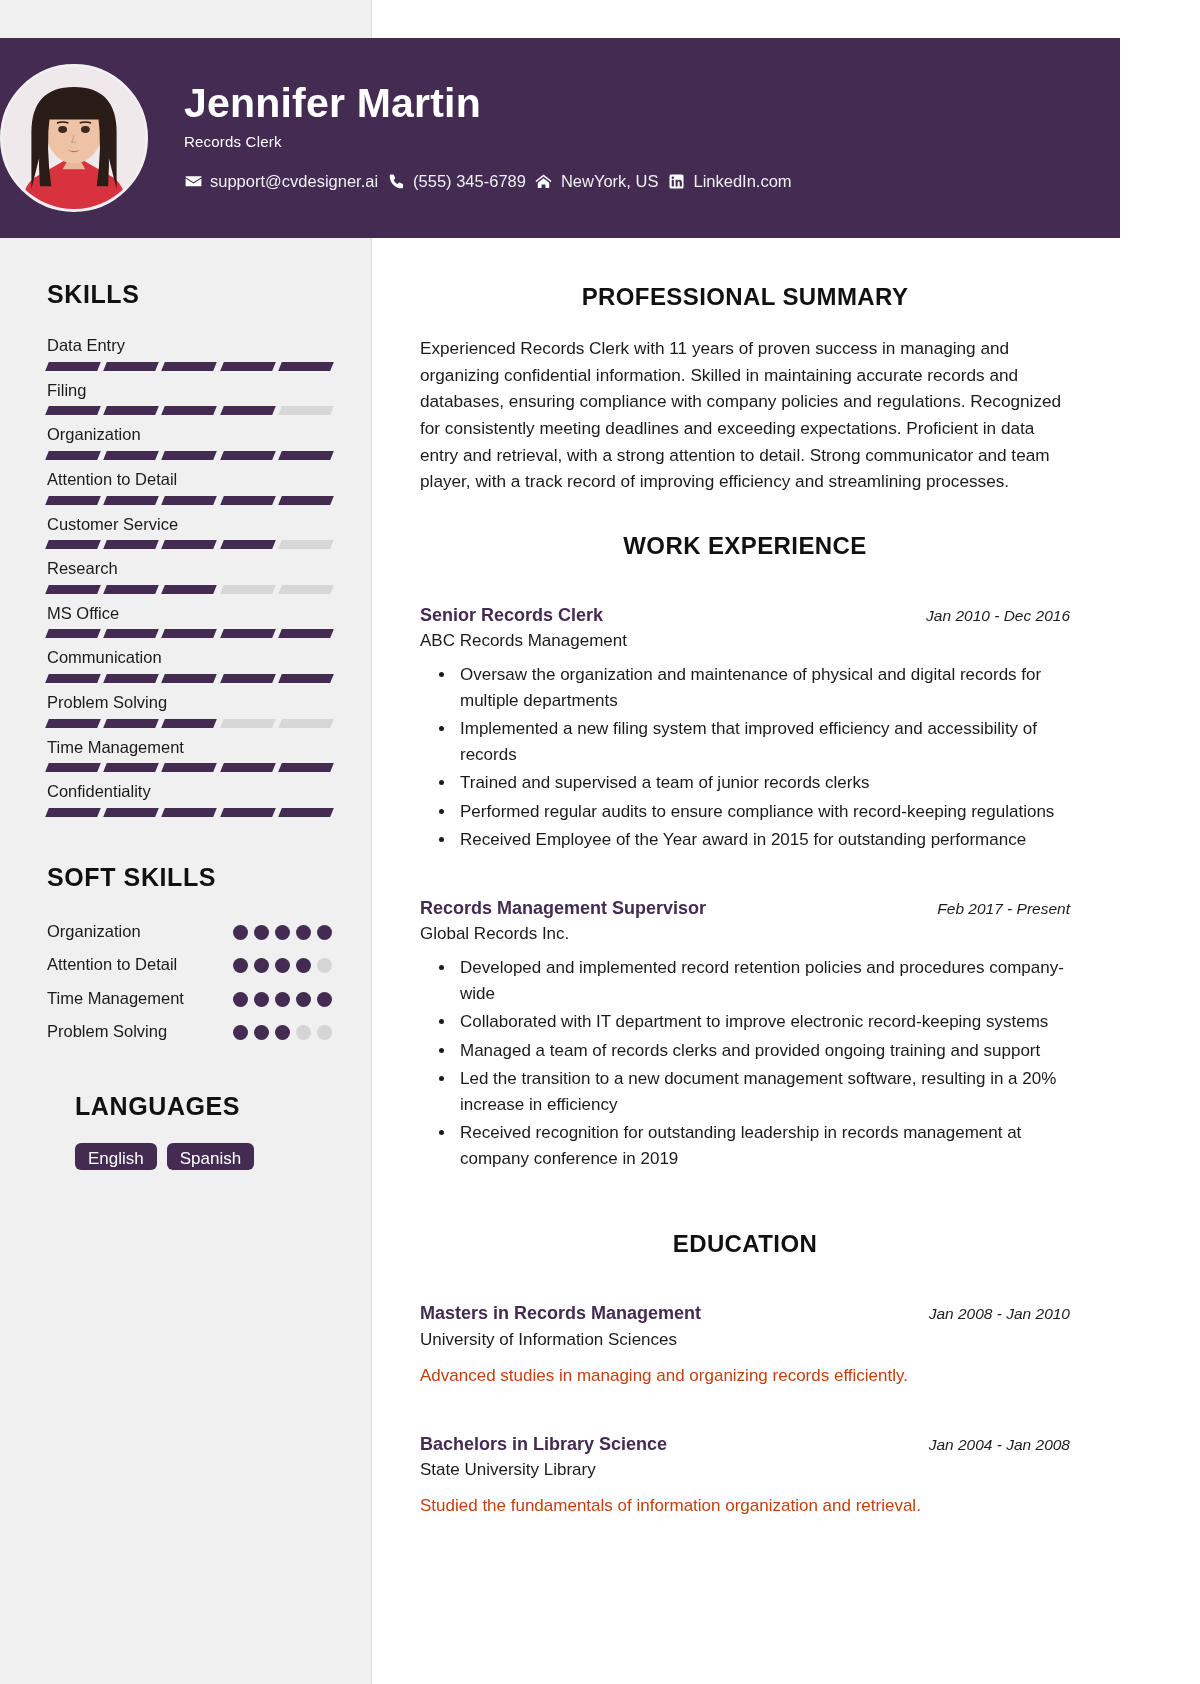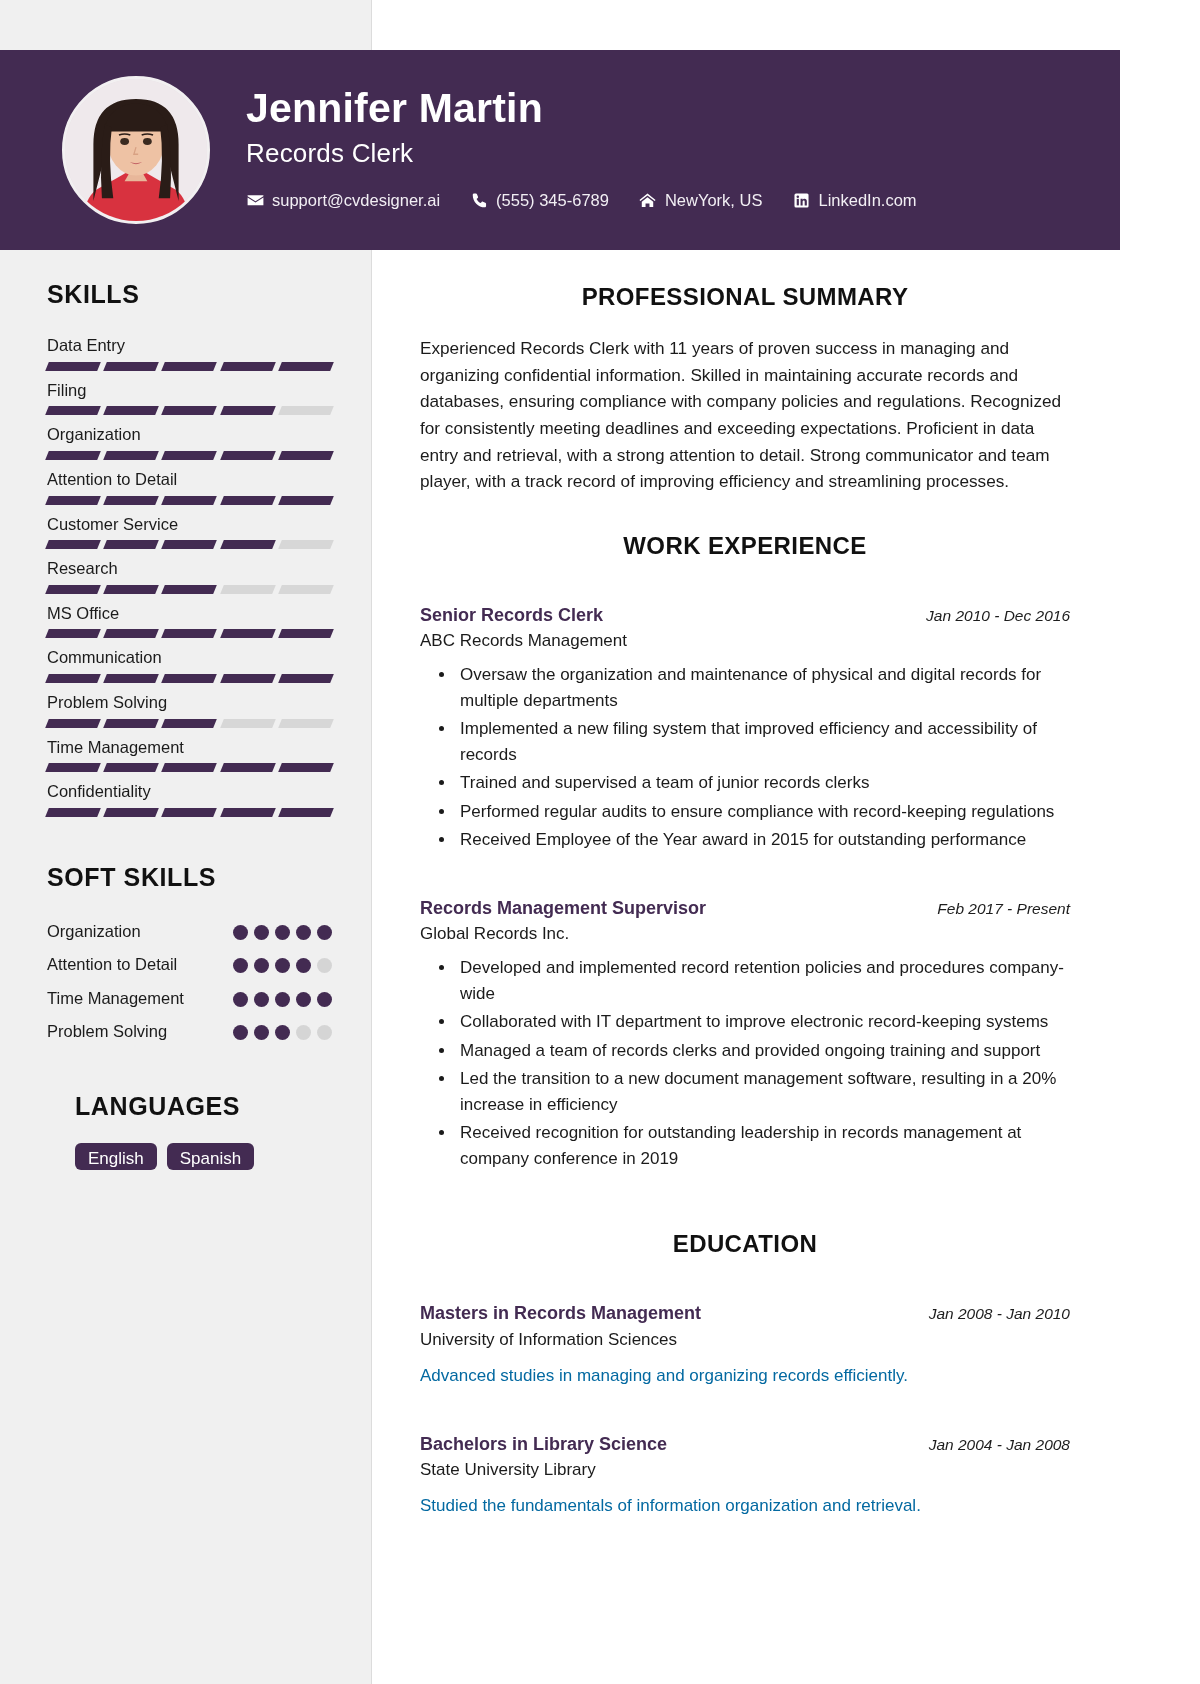--- a/index.html
+++ b/index.html
@@ -24,27 +24,26 @@
     left: 0; top: 0;
     width: 372px;
     height: 1684px;
     background: #f0f0f0;
     border-right: 1px solid #dcdcdc;
   }
 
   
   .header {
     position: absolute;
-    left: 0; top: 50px;
+    left: 0; top: 38px;
     width: 1120px;
     height: 200px;
     background: #432b52;
     display: flex;
     align-items: center;
-    padding-left: 62px;
   }
 
   .avatar {
     width: 148px;
     height: 148px;
     border-radius: 50%;
     overflow: hidden;
     flex: 0 0 148px;
     background: #e8e2e6;
     border: 3px solid #f2f0f1;
@@ -58,30 +57,30 @@
     padding-bottom: 4px;
   }
 
   .name {
     font-size: 41px;
     font-weight: bold;
     letter-spacing: 0.2px;
     line-height: 1.12;
   }
   .job-title {
-    font-size: 26px;
+    font-size: 15px;
     font-weight: normal;
     margin-top: 6px;
     letter-spacing: 0.2px;
   }
   .contact-row {
     margin-top: 22px;
     display: flex;
     align-items: center;
-    gap: 30px;
+    gap: 9px;
     font-size: 16.5px;
     color: #f2eff4;
   }
   .contact-item {
     display: flex;
     align-items: center;
     gap: 8px;
     white-space: nowrap;
   }
   .contact-item .ci {
@@ -218,21 +217,21 @@
     flex: 0 0 auto;
   }
   .entry-org {
     font-size: 17px;
     color: #1b1b1b;
     margin-top: 3px;
     line-height: 1.3;
   }
   .entry-desc {
     font-size: 17px;
-    color: #0369a1;
+    color: #c2410c;
     margin-top: 13px;
     line-height: 1.45;
   }
   ul.bullets {
     margin: 10px 0 0 0;
     padding-left: 36px;
   }
   ul.bullets li {
     font-size: 17px;
     line-height: 1.5;

